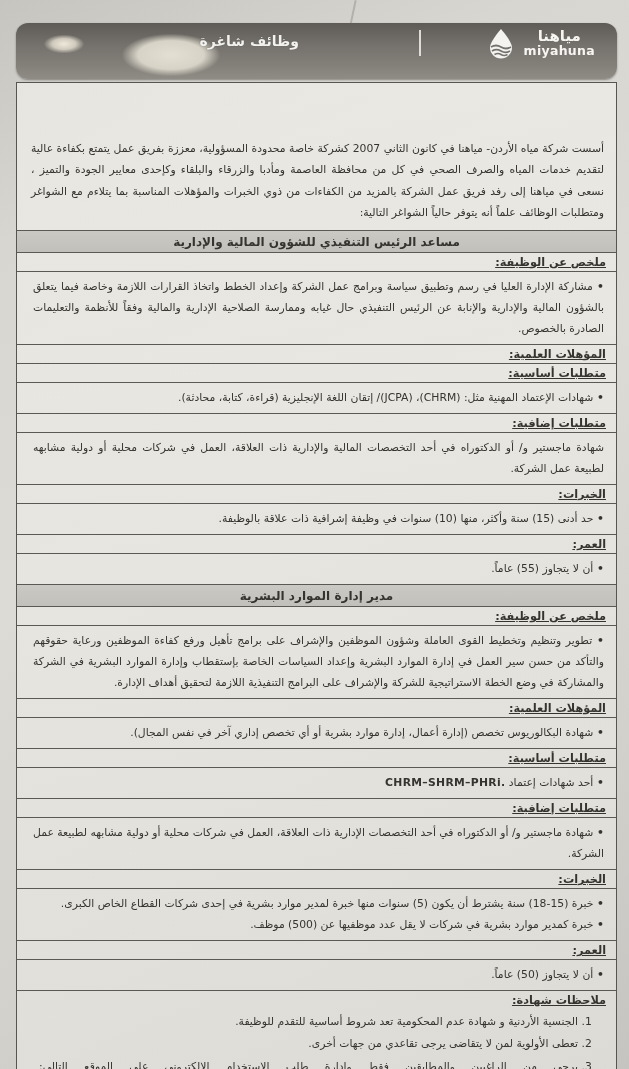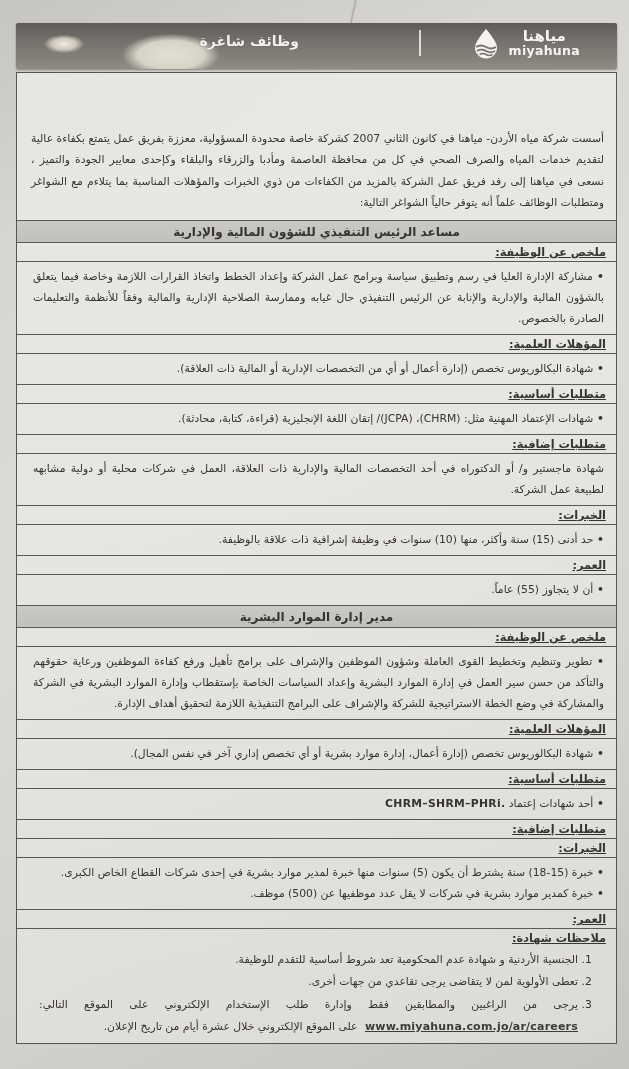--- a/index.html
+++ b/index.html
@@ -6,38 +6,38 @@
   body{
     width:629px;height:1069px;overflow:hidden;
     background:linear-gradient(155deg,#c7c5c0 0%,#d8d6d1 18%,#dddbd6 45%,#d3d1cc 75%,#c6c4c0 100%);
     font-family:"DejaVu Sans",sans-serif;
     color:#35342f;
     position:relative;
   }
   .paper{position:absolute;inset:0;padding:23px 12px 0 16px;box-sizing:border-box;}
   
   .banner{
-    position:relative;height:46px;border-radius:2px;
+    position:relative;height:56px;border-radius:12px;
     background:linear-gradient(180deg,#5e5b57 0%,#75726d 40%,#83807a 75%,#8f8c85 100%);
     overflow:hidden;box-shadow:0 1px 2px rgba(60,58,54,.5);
   }
   .blob-small{
     position:absolute;left:22px;top:9px;width:52px;height:24px;border-radius:50%;
     background:radial-gradient(closest-side,#efe9da 0%,#cfcabd 45%,rgba(160,156,148,0) 78%);
   }
   .blob-big{
     position:absolute;left:95px;top:6px;width:120px;height:52px;border-radius:50%;
     background:radial-gradient(closest-side,#e3dfd3 0%,#d7d3c7 55%,rgba(150,147,140,0) 82%);
   }
   .banner-title{
     position:absolute;right:318px;top:10px;color:#f3f2ee;font-size:14px;font-weight:bold;
     letter-spacing:.5px;text-shadow:0 0 1px #555;
   }
   .banner-divider{position:absolute;right:196px;top:7px;width:2px;height:26px;background:#e9e8e4;opacity:.9;}
-  .logo{position:absolute;right:37px;top:4px;display:flex;align-items:center;gap:7px;color:#f6f5f1;}
+  .logo{position:absolute;right:22px;top:4px;display:flex;align-items:center;gap:7px;color:#f6f5f1;}
   .logo-text{text-align:center;line-height:1.05;}
   .logo-ar{font-size:15px;font-weight:bold;display:block;}
   .logo-en{font-size:12.5px;font-weight:bold;display:block;letter-spacing:.3px;}
   .drop-icon{width:32px;height:32px;display:block;}
   
   .doc{
     margin-top:3px;
     border:1.6px solid #57554f;
     background:linear-gradient(170deg,rgba(240,238,233,.75),rgba(228,226,220,.75));
     box-sizing:border-box;
@@ -93,21 +93,20 @@
   <div class="doc">
 
     <div class="row first intro">أسست شركة مياه الأردن- مياهنا في كانون الثاني 2007 كشركة خاصة محدودة المسؤولية، معززة بفريق عمل يتمتع بكفاءة عالية لتقديم خدمات المياه والصرف الصحي في كل من محافظة العاصمة ومأدبا والزرقاء والبلقاء وكإحدى معايير الجودة والتميز ، نسعى في مياهنا إلى رفد فريق عمل الشركة بالمزيد من الكفاءات من ذوي الخبرات والمؤهلات المناسبة بما يتلاءم مع الشواغر ومتطلبات الوظائف علماً أنه يتوفر حالياً الشواغر التالية:</div>
 
     <div class="title-row">مساعد الرئيس التنفيذي للشؤون المالية والإدارية</div>
 
     <div class="row head">ملخص عن الوظيفة:</div>
     <div class="row content bullet">مشاركة الإدارة العليا في رسم وتطبيق سياسة وبرامج عمل الشركة وإعداد الخطط واتخاذ القرارات اللازمة وخاصة فيما يتعلق بالشؤون المالية والإدارية والإنابة عن الرئيس التنفيذي حال غيابه وممارسة الصلاحية الإدارية والمالية وفقاً للأنظمة والتعليمات الصادرة بالخصوص.</div>
 
     <div class="row head">المؤهلات العلمية:</div>
-    <div class="row content bullet">شهادة البكالوريوس تخصص (إدارة أعمال أو أي من التخصصات الإدارية أو المالية ذات العلاقة).</div>
 
     <div class="row head">متطلبات أساسية:</div>
     <div class="row content bullet">شهادات الإعتماد المهنية مثل: (CHRM)، (JCPA)/ إتقان اللغة الإنجليزية (قراءة، كتابة، محادثة).</div>
 
     <div class="row head">متطلبات إضافية:</div>
     <div class="row content">شهادة ماجستير و/ أو الدكتوراه في أحد التخصصات المالية والإدارية ذات العلاقة، العمل في شركات محلية أو دولية مشابهه لطبيعة عمل الشركة.</div>
 
     <div class="row head">الخبرات:</div>
     <div class="row content bullet">حد أدنى (15) سنة وأكثر، منها (10) سنوات في وظيفة إشرافية ذات علاقة بالوظيفة.</div>
 
@@ -119,28 +118,30 @@
     <div class="row head">ملخص عن الوظيفة:</div>
     <div class="row content bullet">تطوير وتنظيم وتخطيط القوى العاملة وشؤون الموظفين والإشراف على برامج تأهيل ورفع كفاءة الموظفين ورعاية حقوقهم والتأكد من حسن سير العمل في إدارة الموارد البشرية وإعداد السياسات الخاصة بإستقطاب وإدارة الموارد البشرية في الشركة والمشاركة في وضع الخطة الاستراتيجية للشركة والإشراف على البرامج التنفيذية اللازمة لتحقيق أهداف الإدارة.</div>
 
     <div class="row head">المؤهلات العلمية:</div>
     <div class="row content bullet">شهادة البكالوريوس تخصص (إدارة أعمال، إدارة موارد بشرية أو أي تخصص إداري آخر في نفس المجال).</div>
 
     <div class="row head">متطلبات أساسية:</div>
     <div class="row content bullet"><span>أحد شهادات إعتماد</span> <span class="latin">CHRM–SHRM–PHRi.</span></div>
 
     <div class="row head">متطلبات إضافية:</div>
+    <div class="row content bullet">شهادة ماجستير و/ أو الدكتوراه في أحد التخصصات الإدارية ذات العلاقة، العمل في شركات محلية أو دولية مشابهه لطبيعة عمل الشركة.</div>
 
     <div class="row head">الخبرات:</div>
     <div class="row content">
       <div class="bullet">خبرة (15-18) سنة يشترط أن يكون (5) سنوات منها خبرة لمدير موارد بشرية في إحدى شركات القطاع الخاص الكبرى.</div>
       <div class="bullet">خبرة كمدير موارد بشرية في شركات لا يقل عدد موظفيها عن (500) موظف.</div>
     </div>
 
     <div class="row head">العمر:</div>
+    <div class="row content bullet">أن لا يتجاوز (50) عاماً.</div>
 
     <div class="row head">ملاحظات شهادة:</div>
     <div class="row content" style="border-top:none;padding-top:0;">
       <ol class="notes-list">
         <li>الجنسية الأردنية و شهادة عدم المحكومية تعد شروط أساسية للتقدم للوظيفة.</li>
         <li>تعطى الأولوية لمن لا يتقاضى يرجى تقاعدي من جهات أخرى.</li>
         <li>
           <span>يرجى من الراغبين والمطابقين فقط وإدارة طلب الإستخدام الإلكتروني على الموقع التالي:</span>
           <span class="careers-link">www.miyahuna.com.jo/ar/careers</span>
           <span>على الموقع الإلكتروني خلال عشرة أيام من تاريخ الإعلان.</span>

